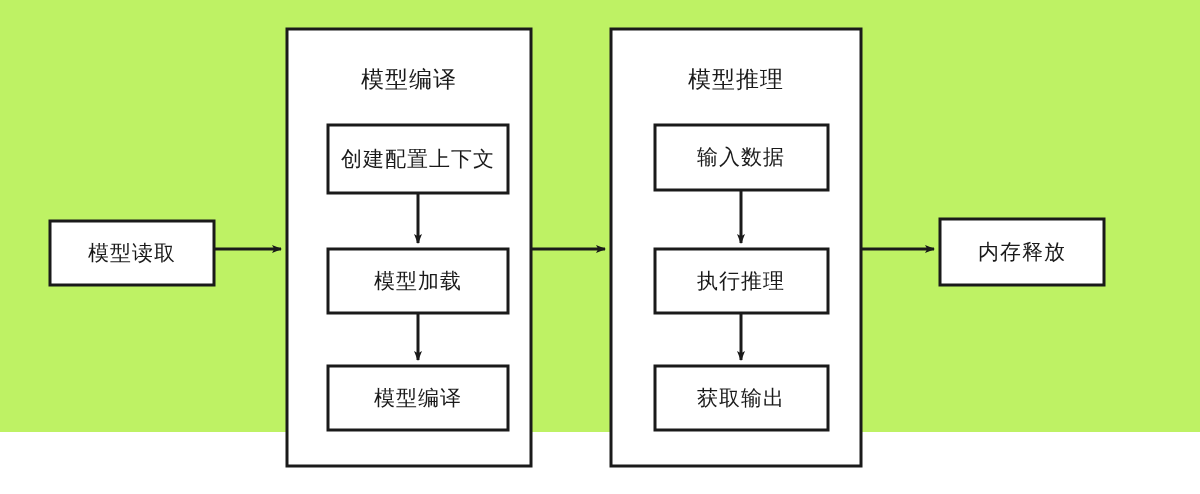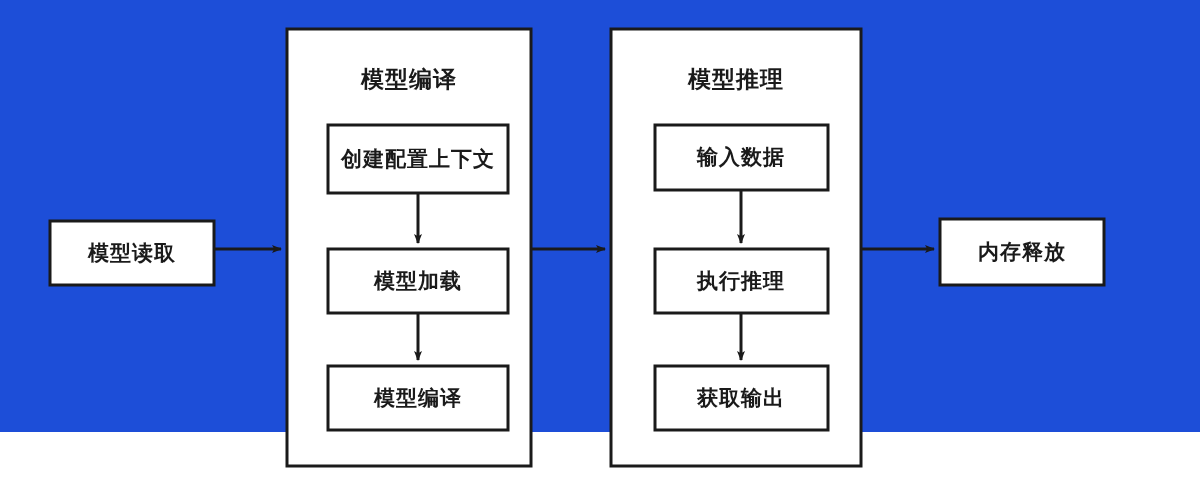--- a/index.html
+++ b/index.html
@@ -10,22 +10,21 @@
   body {
     width: 1200px;
     height: 494px;
     font-family: "DejaVu Sans", "Liberation Sans", sans-serif;
     overflow: hidden;
   }
   #diagram-root {
     position: relative;
     width: 1200px;
     height: 432px;
-    background: #1d4ed8;
-    font-weight: bold;
+    background: #bef264;
   }
   svg.flow-canvas {
     display: block;
     width: 1200px;
     height: 494px;
   }
   .node-rect {
     fill: #ffffff;
     stroke: #1a1a1a;
     stroke-width: 3;

